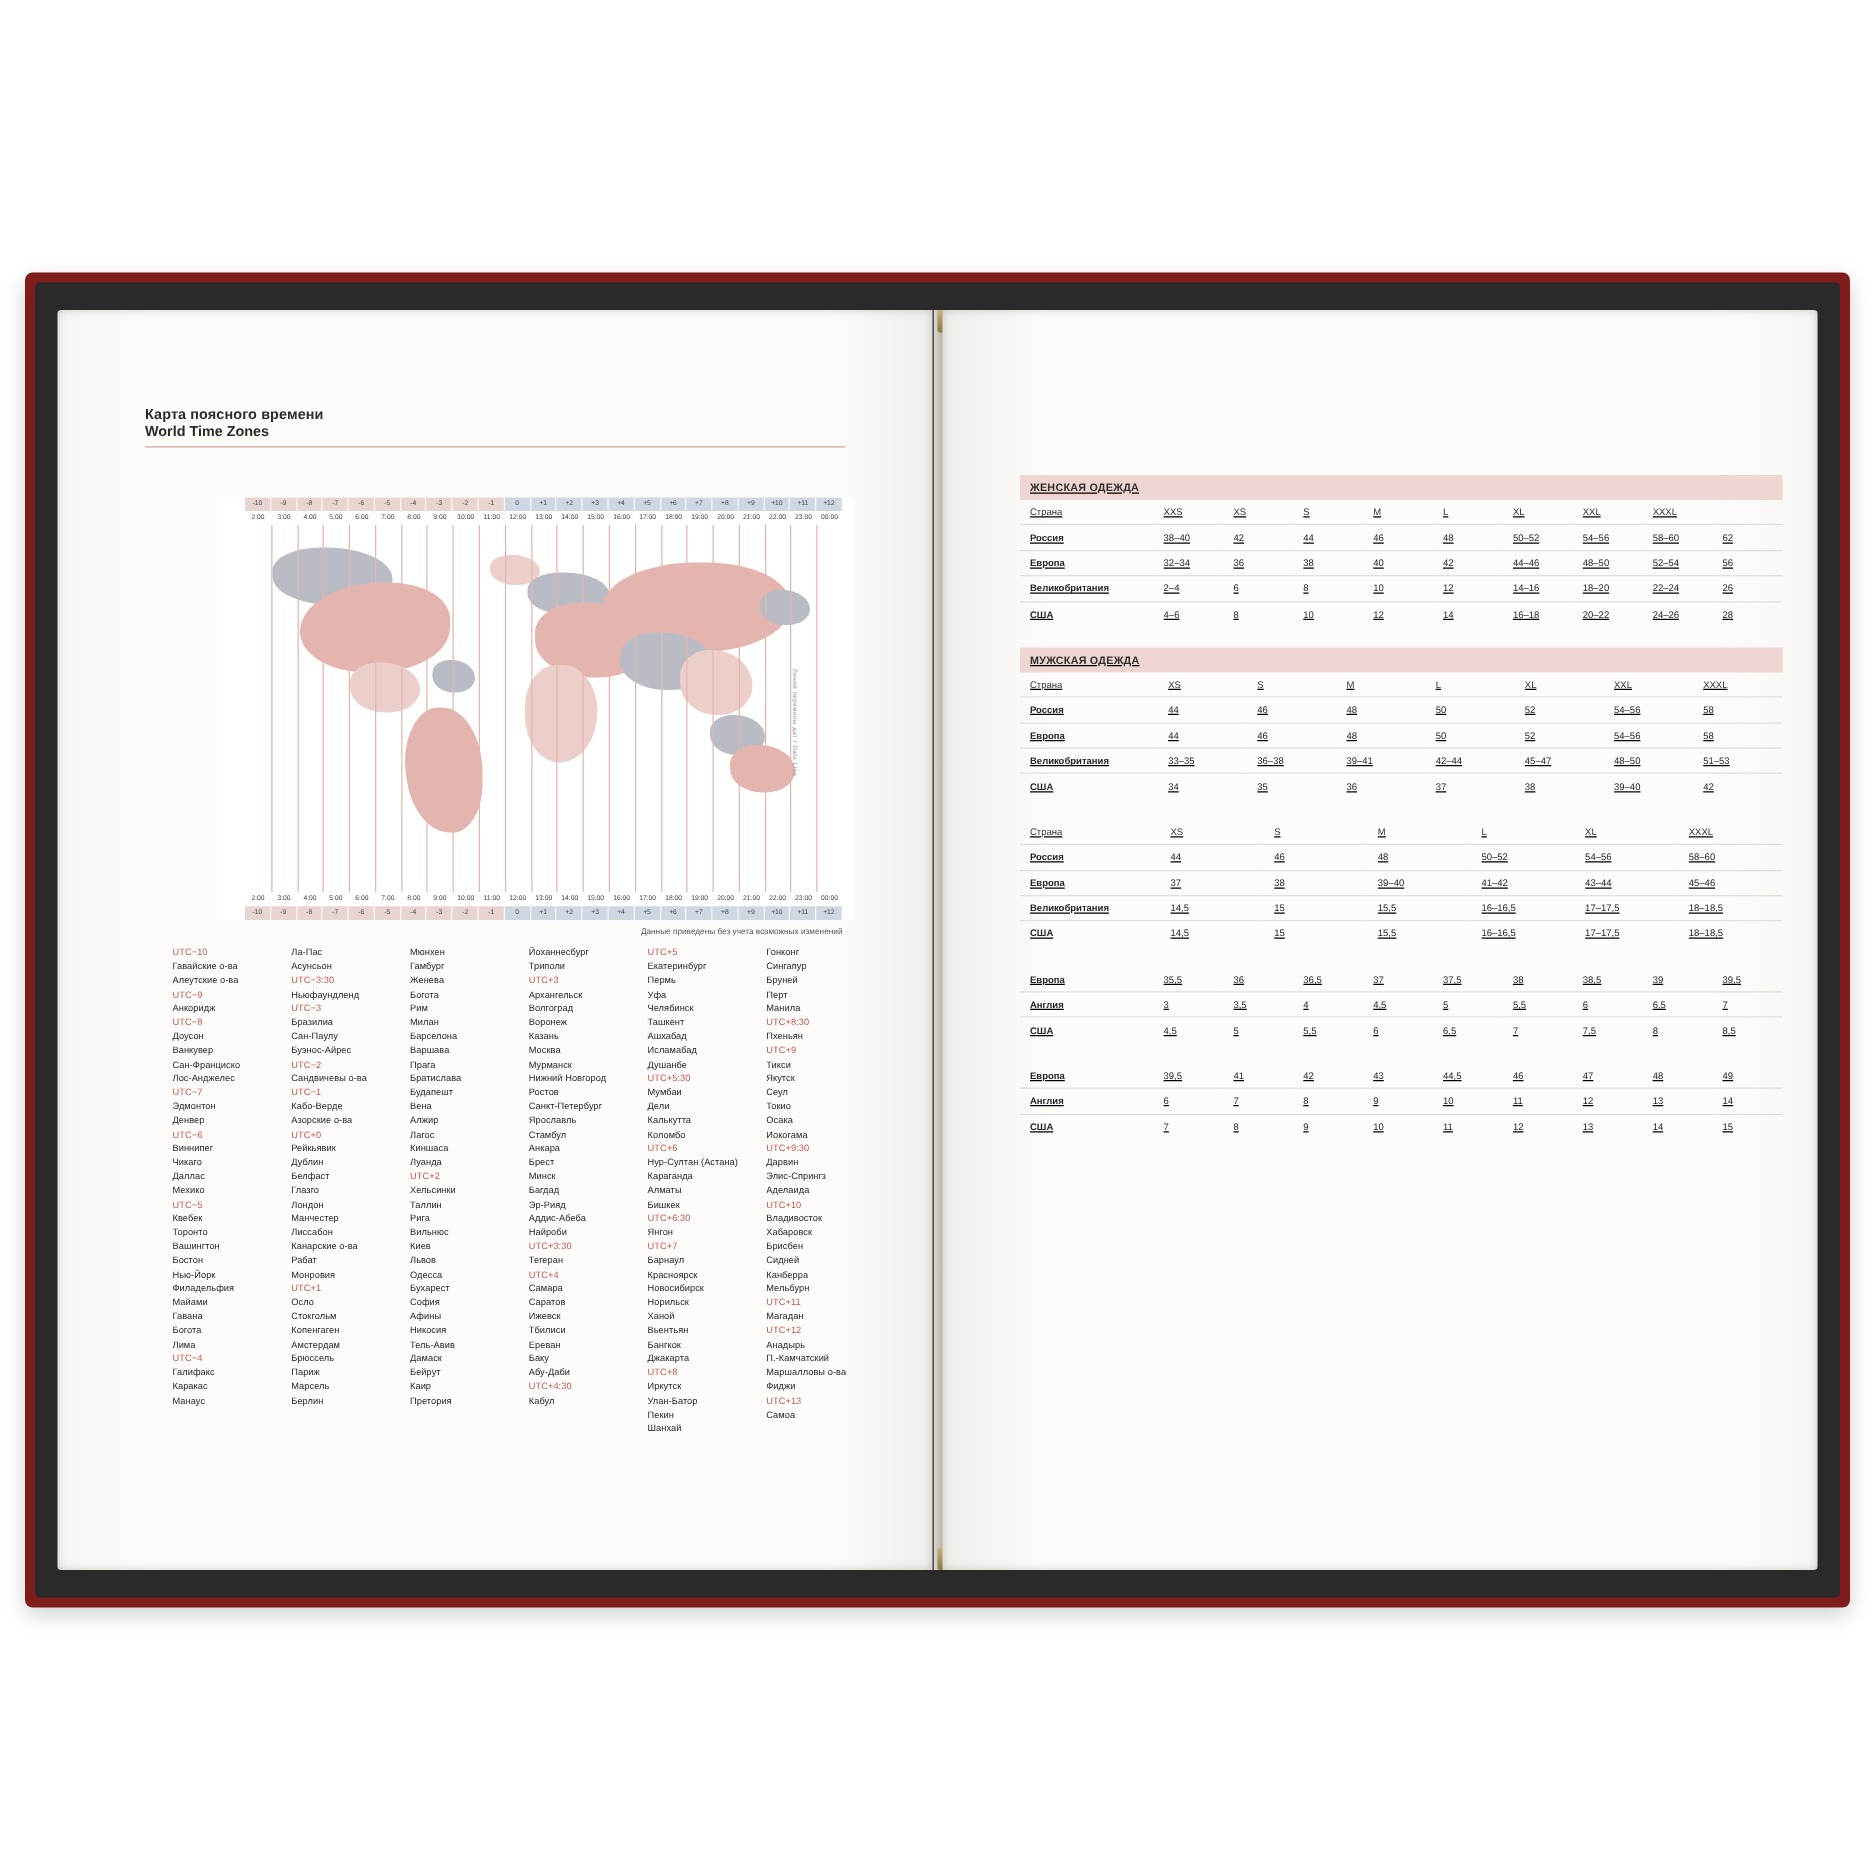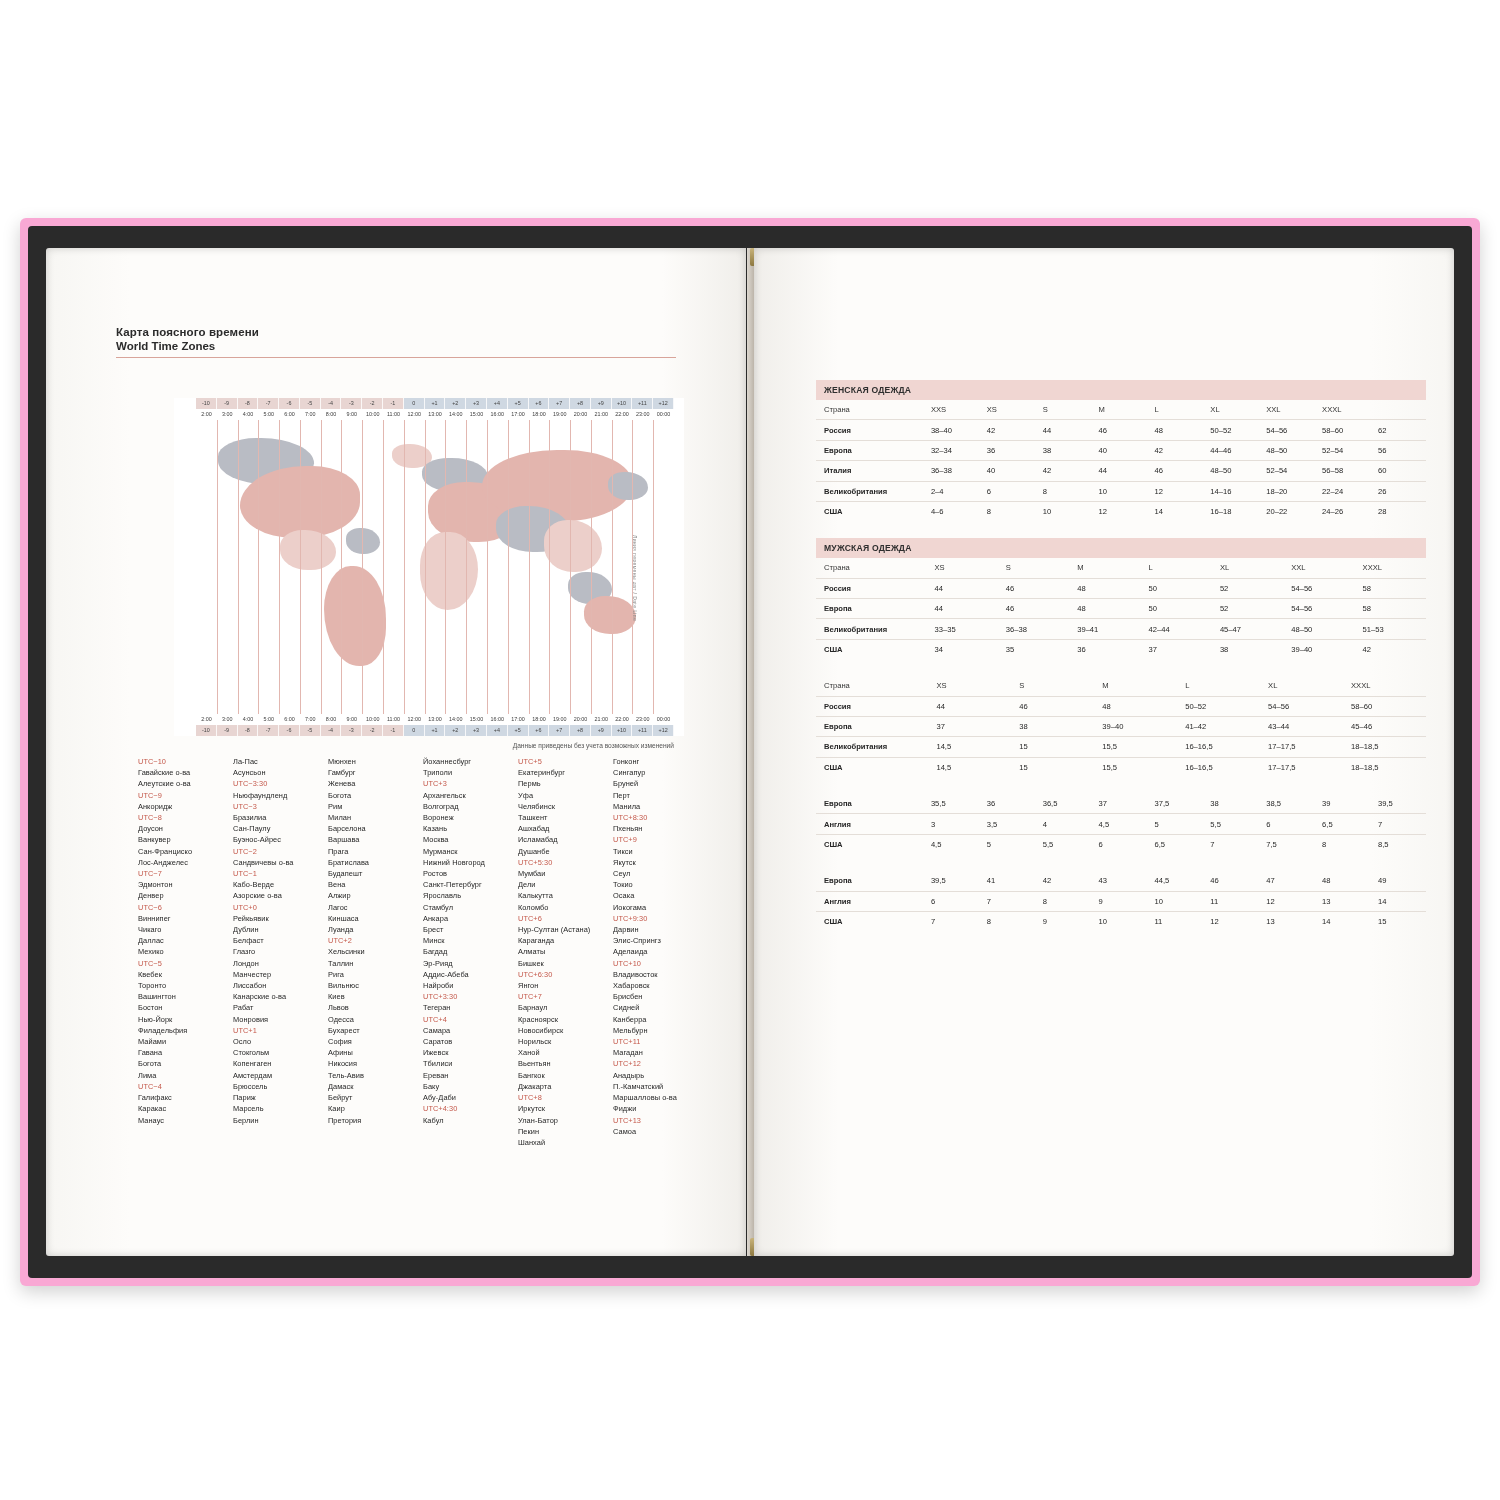--- a/index.html
+++ b/index.html
@@ -20,21 +20,21 @@
     background: #ffffff;
   }
 
   
   .book {
     position: absolute;
     left: 20px;
     top: 218px;
     width: 1460px;
     height: 1068px;
-    background: #f9a8d4;
+    background: #7f1d1d;
     border-radius: 6px;
     box-shadow: 0 6px 18px rgba(0,0,0,0.18);
   }
   .book-inner {
     position: absolute;
     left: 8px;
     top: 8px;
     right: 8px;
     bottom: 8px;
     background: #2a2a2a;
@@ -210,20 +210,21 @@
     width: 600px;
   }
   .tables {
     position: absolute;
     left: 62px;
     top: 132px;
     width: 610px;
   }
   .tbl {
     margin-bottom: 17px;
+    text-decoration: underline;
   }
   .tbl-title {
     background: #f0d6d2;
     color: #2e2e2e;
     font-size: 8.6px;
     font-weight: bold;
     padding: 5px 8px;
     letter-spacing: 0.2px;
   }
   table {
@@ -675,32 +676,20 @@
                     <td>36</td>
                     <td>38</td>
                     <td>40</td>
                     <td>42</td>
                     <td>44–46</td>
                     <td>48–50</td>
                     <td>52–54</td>
                     <td>56</td>
                   </tr>
                   <tr>
-                    <td class="first">Италия</td>
-                    <td>36–38</td>
-                    <td>40</td>
-                    <td>42</td>
-                    <td>44</td>
-                    <td>46</td>
-                    <td>48–50</td>
-                    <td>52–54</td>
-                    <td>56–58</td>
-                    <td>60</td>
-                  </tr>
-                  <tr>
                     <td class="first">Великобритания</td>
                     <td>2–4</td>
                     <td>6</td>
                     <td>8</td>
                     <td>10</td>
                     <td>12</td>
                     <td>14–16</td>
                     <td>18–20</td>
                     <td>22–24</td>
                     <td>26</td>

